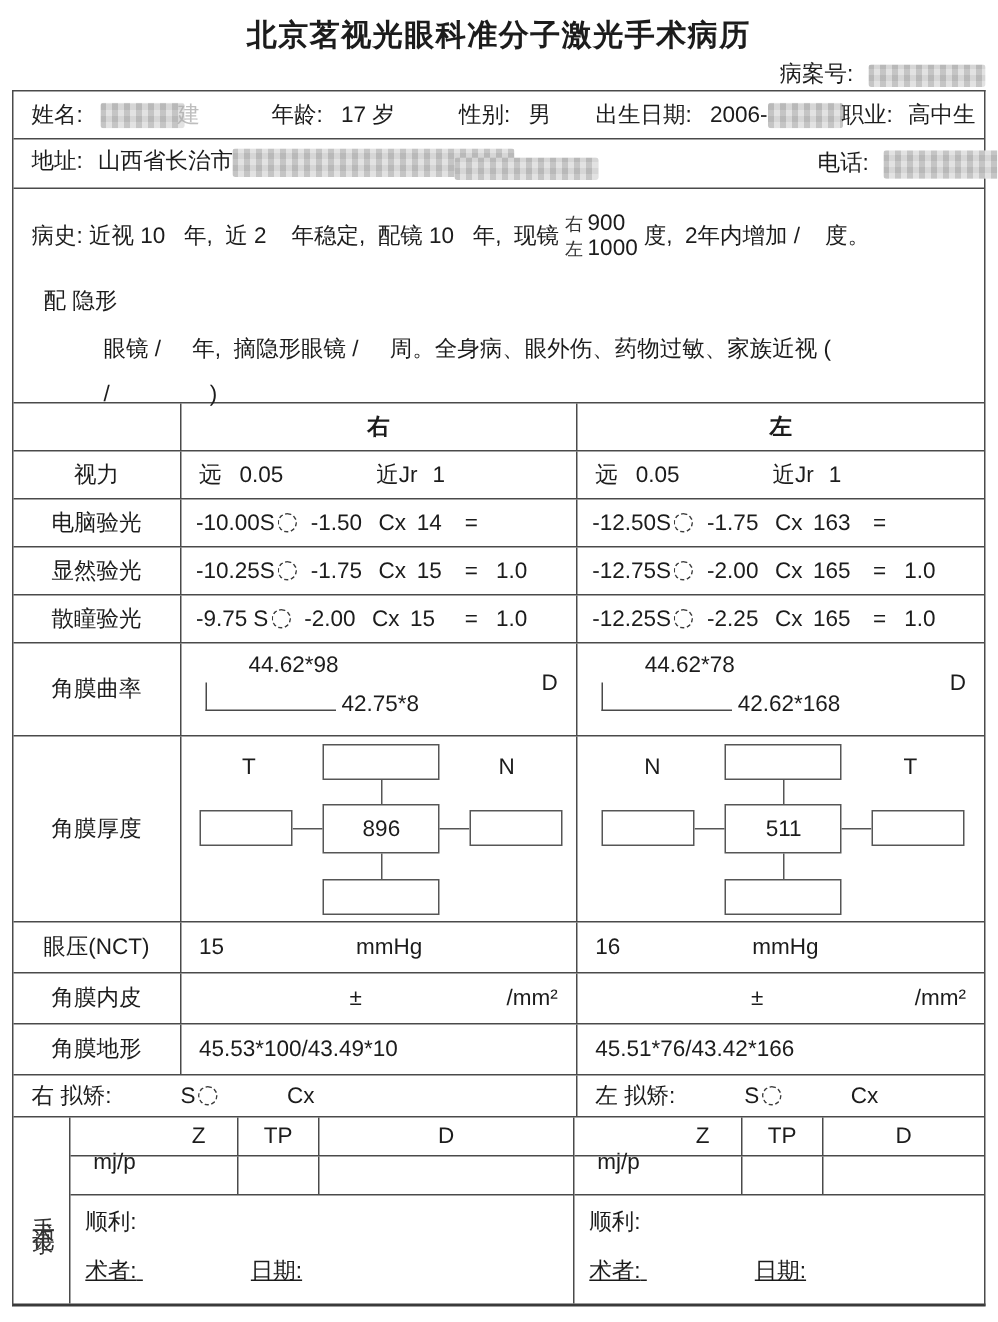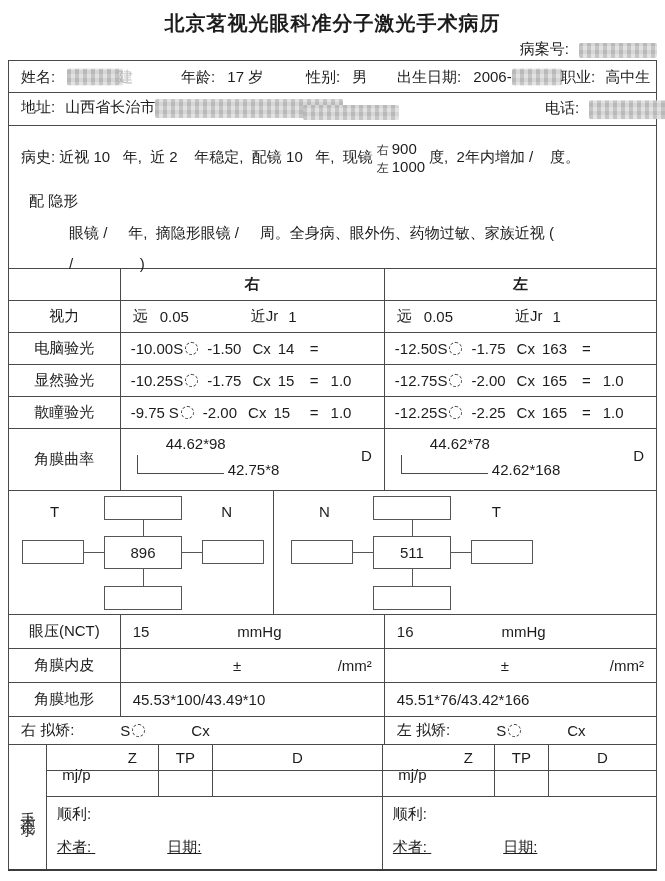--- a/index.html
+++ b/index.html
@@ -281,20 +281,21 @@
       </div>
       <div class="cell c-left kv-cell">
         <span class="kv-k1">44.62*78</span>
         <span class="kv-bracket"></span>
         <span class="kv-k2">42.62*168</span>
         <span class="kv-unit">D</span>
       </div>
     </div>
 
     <div class="trow r-th">
+      <div class="cell c-label">角膜厚度</div>
       <div class="cell c-right th-cellwrap">
         <div class="th-diagram">
           <span class="th-marker th-marker-left">T</span>
           <span class="th-marker th-marker-right">N</span>
           <div class="th-box th-top"></div>
           <div class="th-line th-vline-top"></div>
           <div class="th-box th-center">896</div>
           <div class="th-line th-hline-left"></div>
           <div class="th-box th-left"></div>
           <div class="th-line th-hline-right"></div>

